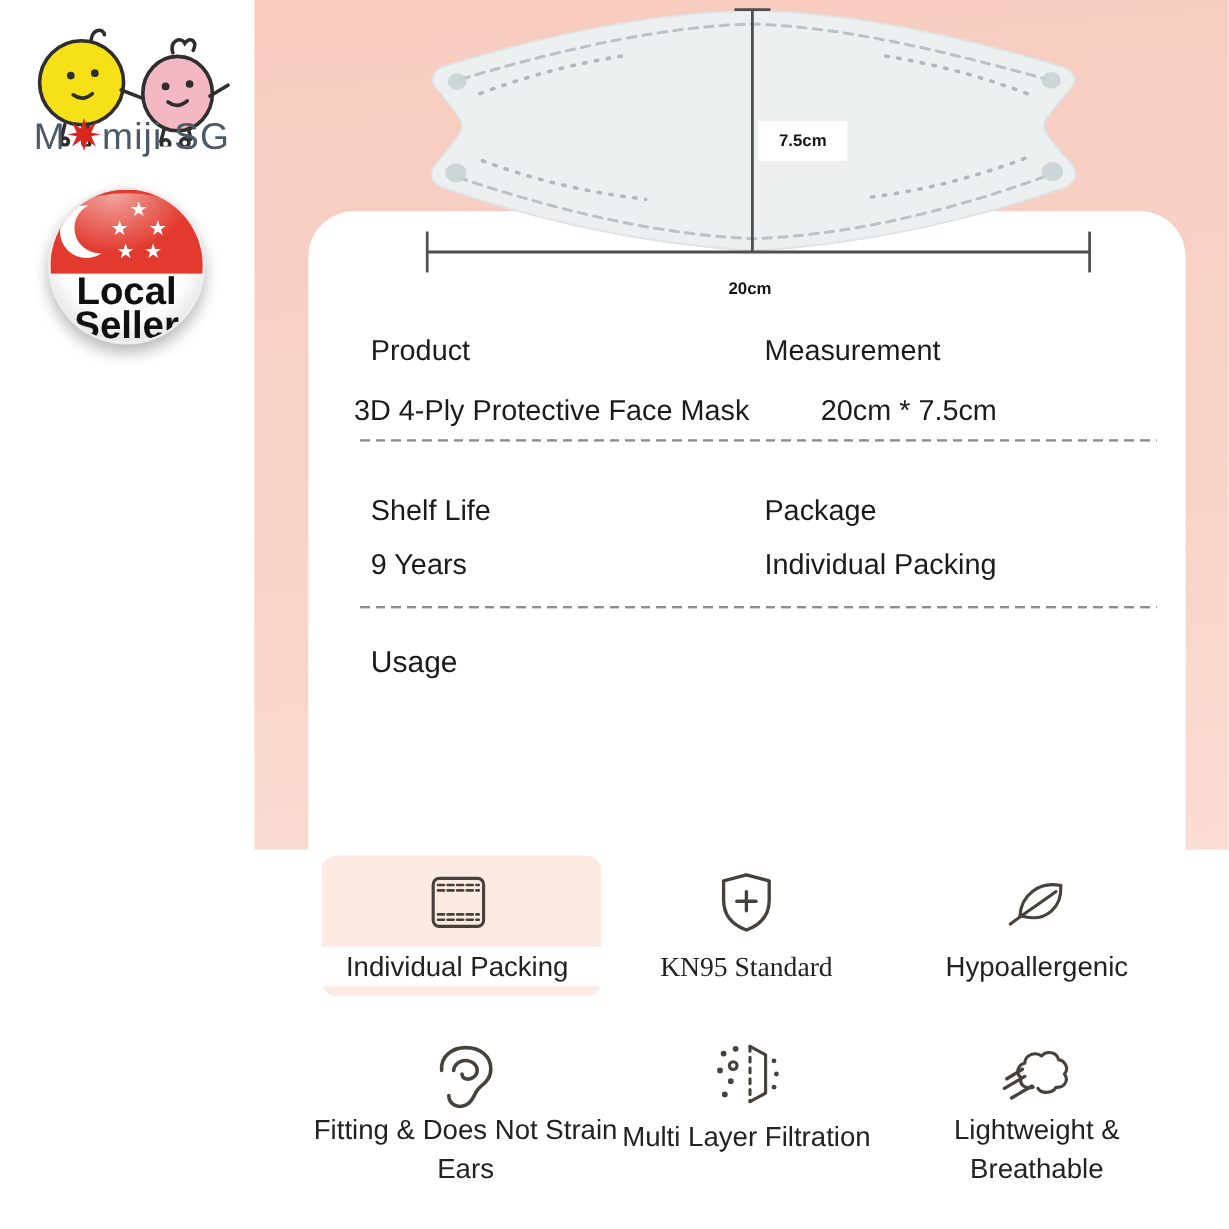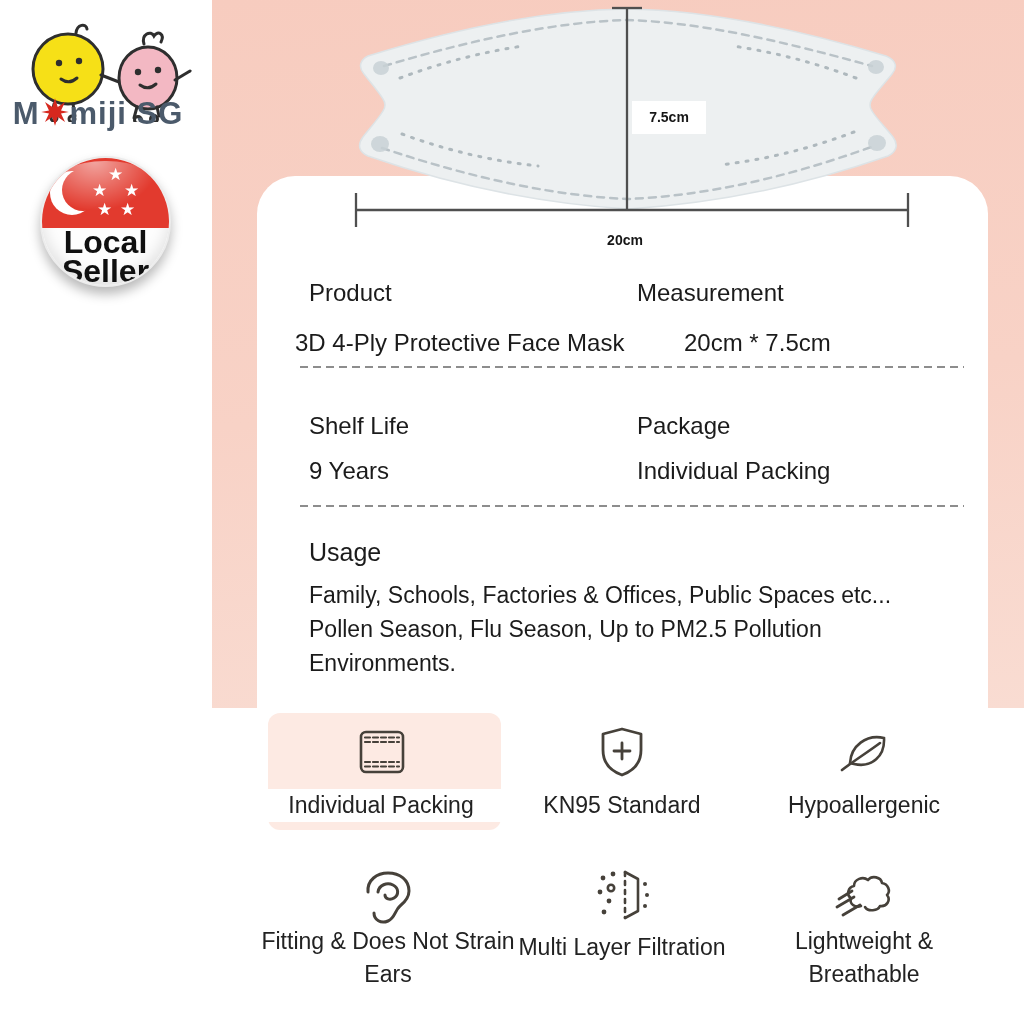--- a/index.html
+++ b/index.html
@@ -7,21 +7,21 @@
          font-family:"Liberation Sans", sans-serif;}
   .abs{position:absolute;}
 
   
   #pink-bg{left:212px;top:0;width:812px;height:708px;
            background:linear-gradient(175deg,#f7ccbf 0%,#f8d2c6 55%,#f9dcd2 100%);}
   #spec-card{left:257px;top:176px;width:731px;height:600px;background:#ffffff;
              border-radius:38px 38px 0 0;}
 
   
-  #logo-text{left:8px;top:96px;width:180px;text-align:center;font-weight:bold;
+  #logo-text{left:20px;top:96px;width:180px;text-align:center;font-weight:normal;
              font-size:31px;color:#4b5a6b;letter-spacing:1px;white-space:nowrap;}
   #logo-text .maple{display:inline-block;width:30px;height:30px;vertical-align:-3px;}
 
   #badge{left:40px;top:156px;width:127px;height:127px;border-radius:50%;
          background:#fdfdfd;border:2px solid #ececec;overflow:hidden;
          box-shadow:0 7px 12px rgba(0,0,0,.28), inset 0 -8px 14px rgba(0,0,0,.10);}
   #badge .flag-top{position:absolute;left:0;top:0;width:100%;height:55%;background:#e23a2e;}
   #badge .gloss{position:absolute;left:8%;top:2%;width:84%;height:40%;border-radius:50%;
                 background:radial-gradient(ellipse at 40% 0%,rgba(255,255,255,.55),rgba(255,255,255,0) 70%);}
   #badge .crescent-outer{position:absolute;left:8px;top:13px;width:44px;height:44px;border-radius:50%;background:#ffffff;}
@@ -42,21 +42,21 @@
   .dashed-div{height:2px;width:664px;left:300px;
       background:repeating-linear-gradient(90deg,#8d8d8d 0 8px,transparent 8px 13px);}
   #usage-body div{font-size:23px;color:#1b1b1b;line-height:34px;}
 
   
   #feat-highlight{left:268px;top:713px;width:233px;height:117px;background:#fdeae3;border-radius:12px;}
   .feat-label{position:absolute;text-align:center;font-size:23px;color:#222222;line-height:33px;}
   .feat-icon{position:absolute;}
   .feat-icon svg{display:block;}
   #feat1-label{left:251px;top:789px;width:260px;background:#ffffff;}
-  #feat2-label{left:492px;top:789px;width:260px;}
+  #feat2-label{left:492px;top:789px;width:260px;font-family:Liberation Serif, serif;}
   #feat3-label{left:734px;top:789px;width:260px;}
   #feat4-label{left:248px;top:925px;width:280px;}
   #feat5-label{left:472px;top:931px;width:300px;}
   #feat6-label{left:744px;top:925px;width:240px;}
 </style>
 </head>
 <body>
 
 <div id="stage">
 
@@ -160,25 +160,20 @@
   <div class="abs spec-v" style="left:684px;top:329px;">20cm * 7.5cm</div>
   <div class="abs dashed-div" style="top:366px;"></div>
 
   <div class="abs spec-h" style="left:309px;top:412px;">Shelf Life</div>
   <div class="abs spec-h" style="left:637px;top:412px;">Package</div>
   <div class="abs spec-v" style="left:309px;top:457px;">9 Years</div>
   <div class="abs spec-v" style="left:637px;top:457px;">Individual Packing</div>
   <div class="abs dashed-div" style="top:505px;"></div>
 
   <div class="abs spec-h" style="left:309px;top:538px;font-size:25px;">Usage</div>
-  <div id="usage-body" class="abs" style="left:309px;top:578px;width:680px;">
-    <div>Family, Schools, Factories &amp; Offices, Public Spaces etc...</div>
-    <div>Pollen Season, Flu Season, Up to PM2.5 Pollution</div>
-    <div>Environments.</div>
-  </div>
 
   <div id="feat-highlight" class="abs"></div>
 
   <div class="feat-icon" style="left:358px;top:729px;">
     <svg width="48" height="46" viewBox="0 0 48 46" fill="none" stroke="#46413a" stroke-width="2.6" stroke-linecap="round">
       <rect x="3" y="3" width="42" height="40" rx="5"></rect>
       <g stroke-width="2.2" stroke-dasharray="5 3">
         <line x1="7" y1="8.5" x2="41" y2="8.5"></line>
         <line x1="7" y1="13" x2="41" y2="13"></line>
         <line x1="7" y1="33" x2="41" y2="33"></line>

